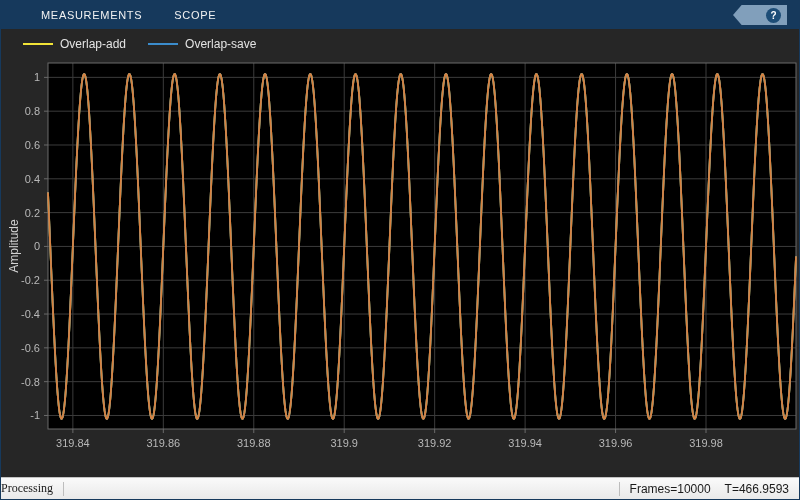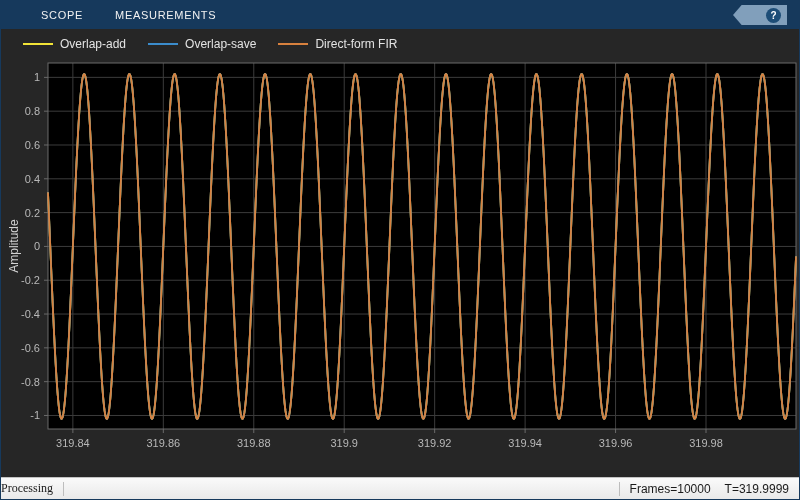--- a/index.html
+++ b/index.html
@@ -57,39 +57,35 @@
   .status-divider{width:1px;height:14px;background:#bdbdbd;margin:0 10px;}
   .status-right{display:flex;align-items:center;padding-right:10px;}
   .status-frames{margin-right:14px;}
 </style>
 </head>
 <body>
 
 <div class="window">
 
   <div class="toolbar">
+    <div class="tab">MEASUREMENTS</div>
     <div class="tab">SCOPE</div>
-    <div class="tab">MEASUREMENTS</div>
     <div class="help-ribbon">
       <button class="help-btn">?</button>
     </div>
   </div>
 
   <div class="legend">
     <div class="legend-item">
       <span class="legend-swatch" style="background: rgb(241, 227, 55);"></span>
       <span class="legend-label">Overlap-add</span>
     </div>
     <div class="legend-item">
       <span class="legend-swatch" style="background: rgb(59, 140, 204);"></span>
       <span class="legend-label">Overlap-save</span>
-    </div>
-    <div class="legend-item">
-      <span class="legend-swatch" style="background: rgb(216, 129, 62);"></span>
-      <span class="legend-label">Direct-form FIR</span>
     </div>
   </div>
 
   <svg id="plot-svg" class="plot-svg" width="800" height="416" viewBox="0 0 800 416">
       <rect x="47" y="6" width="748" height="366" fill="#000000"></rect>
       <line x1="71.87303506642633" x2="71.87303506642633" y1="6" y2="372" stroke="#3c3c3c" stroke-width="1"></line>
       <line x1="162.32043530842066" x2="162.32043530842066" y1="6" y2="372" stroke="#3c3c3c" stroke-width="1"></line>
       <line x1="252.7678355501579" x2="252.7678355501579" y1="6" y2="372" stroke="#3c3c3c" stroke-width="1"></line>
       <line x1="343.21523579189517" x2="343.21523579189517" y1="6" y2="372" stroke="#3c3c3c" stroke-width="1"></line>
       <line x1="433.6626360338895" x2="433.6626360338895" y1="6" y2="372" stroke="#3c3c3c" stroke-width="1"></line>
@@ -152,17 +148,17 @@
     </svg>
   <div class="ylabel">Amplitude</div>
 
   <div class="statusbar">
     <span class="status-left">Processing</span>
     <span class="status-divider"></span>
     <span class="status-spacer"></span>
     <span class="status-divider"></span>
     <span class="status-right">
       <span class="status-frames">Frames=10000</span>
-      <span class="status-time">T=319.9999</span>
+      <span class="status-time">T=466.9593</span>
     </span>
   </div>
 
 </div>
 
 </body></html>

